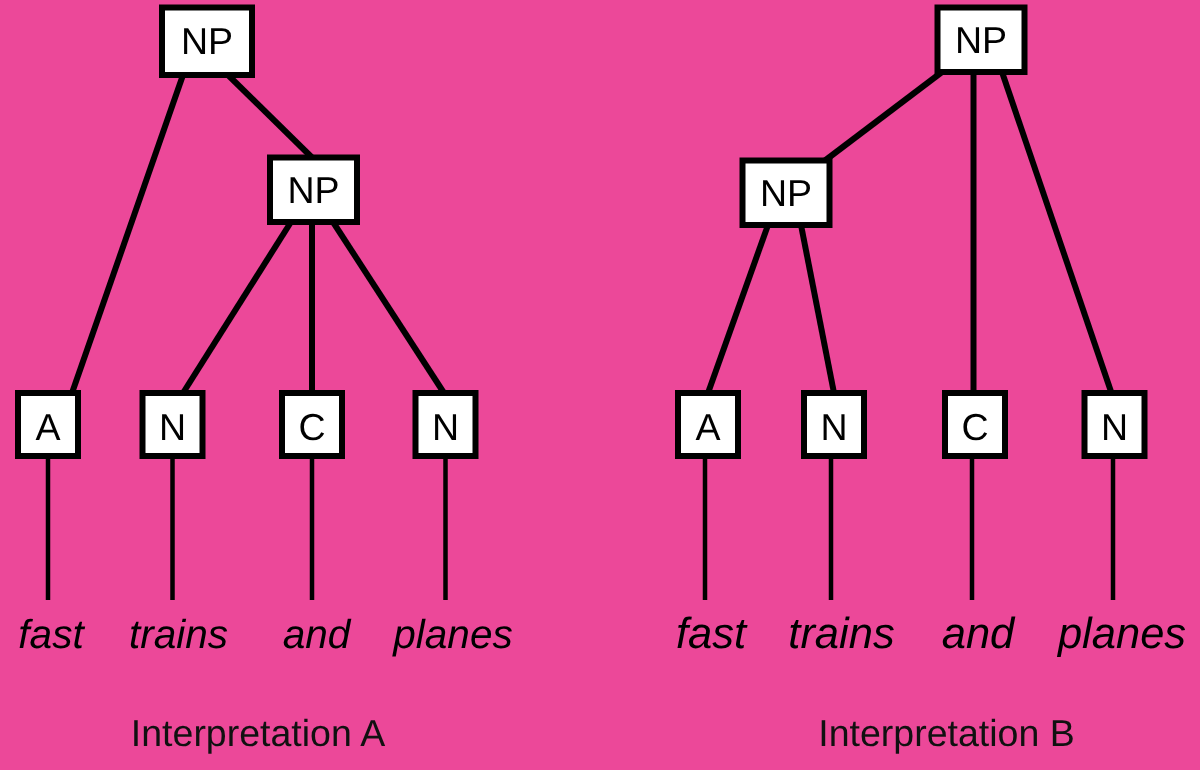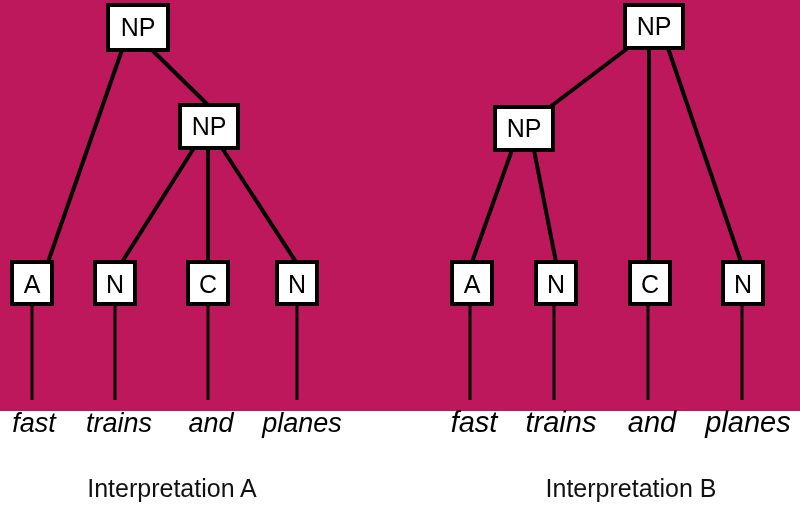--- a/index.html
+++ b/index.html
@@ -11,22 +11,22 @@
   body {
     width: 800px;
     height: 513px;
     font-family: "Liberation Sans", sans-serif;
     color: #000000;
     overflow: hidden;
   }
   #diagram-root {
     position: relative;
     width: 800px;
-    height: 411px;
-    background: #be185d;
+    height: 513px;
+    background: #ec4899;
   }
   svg#tree-svg {
     display: block;
     width: 800px;
     height: 513px;
   }
   .edge {
     stroke: #000000;
     fill: none;
     stroke-linecap: butt;

